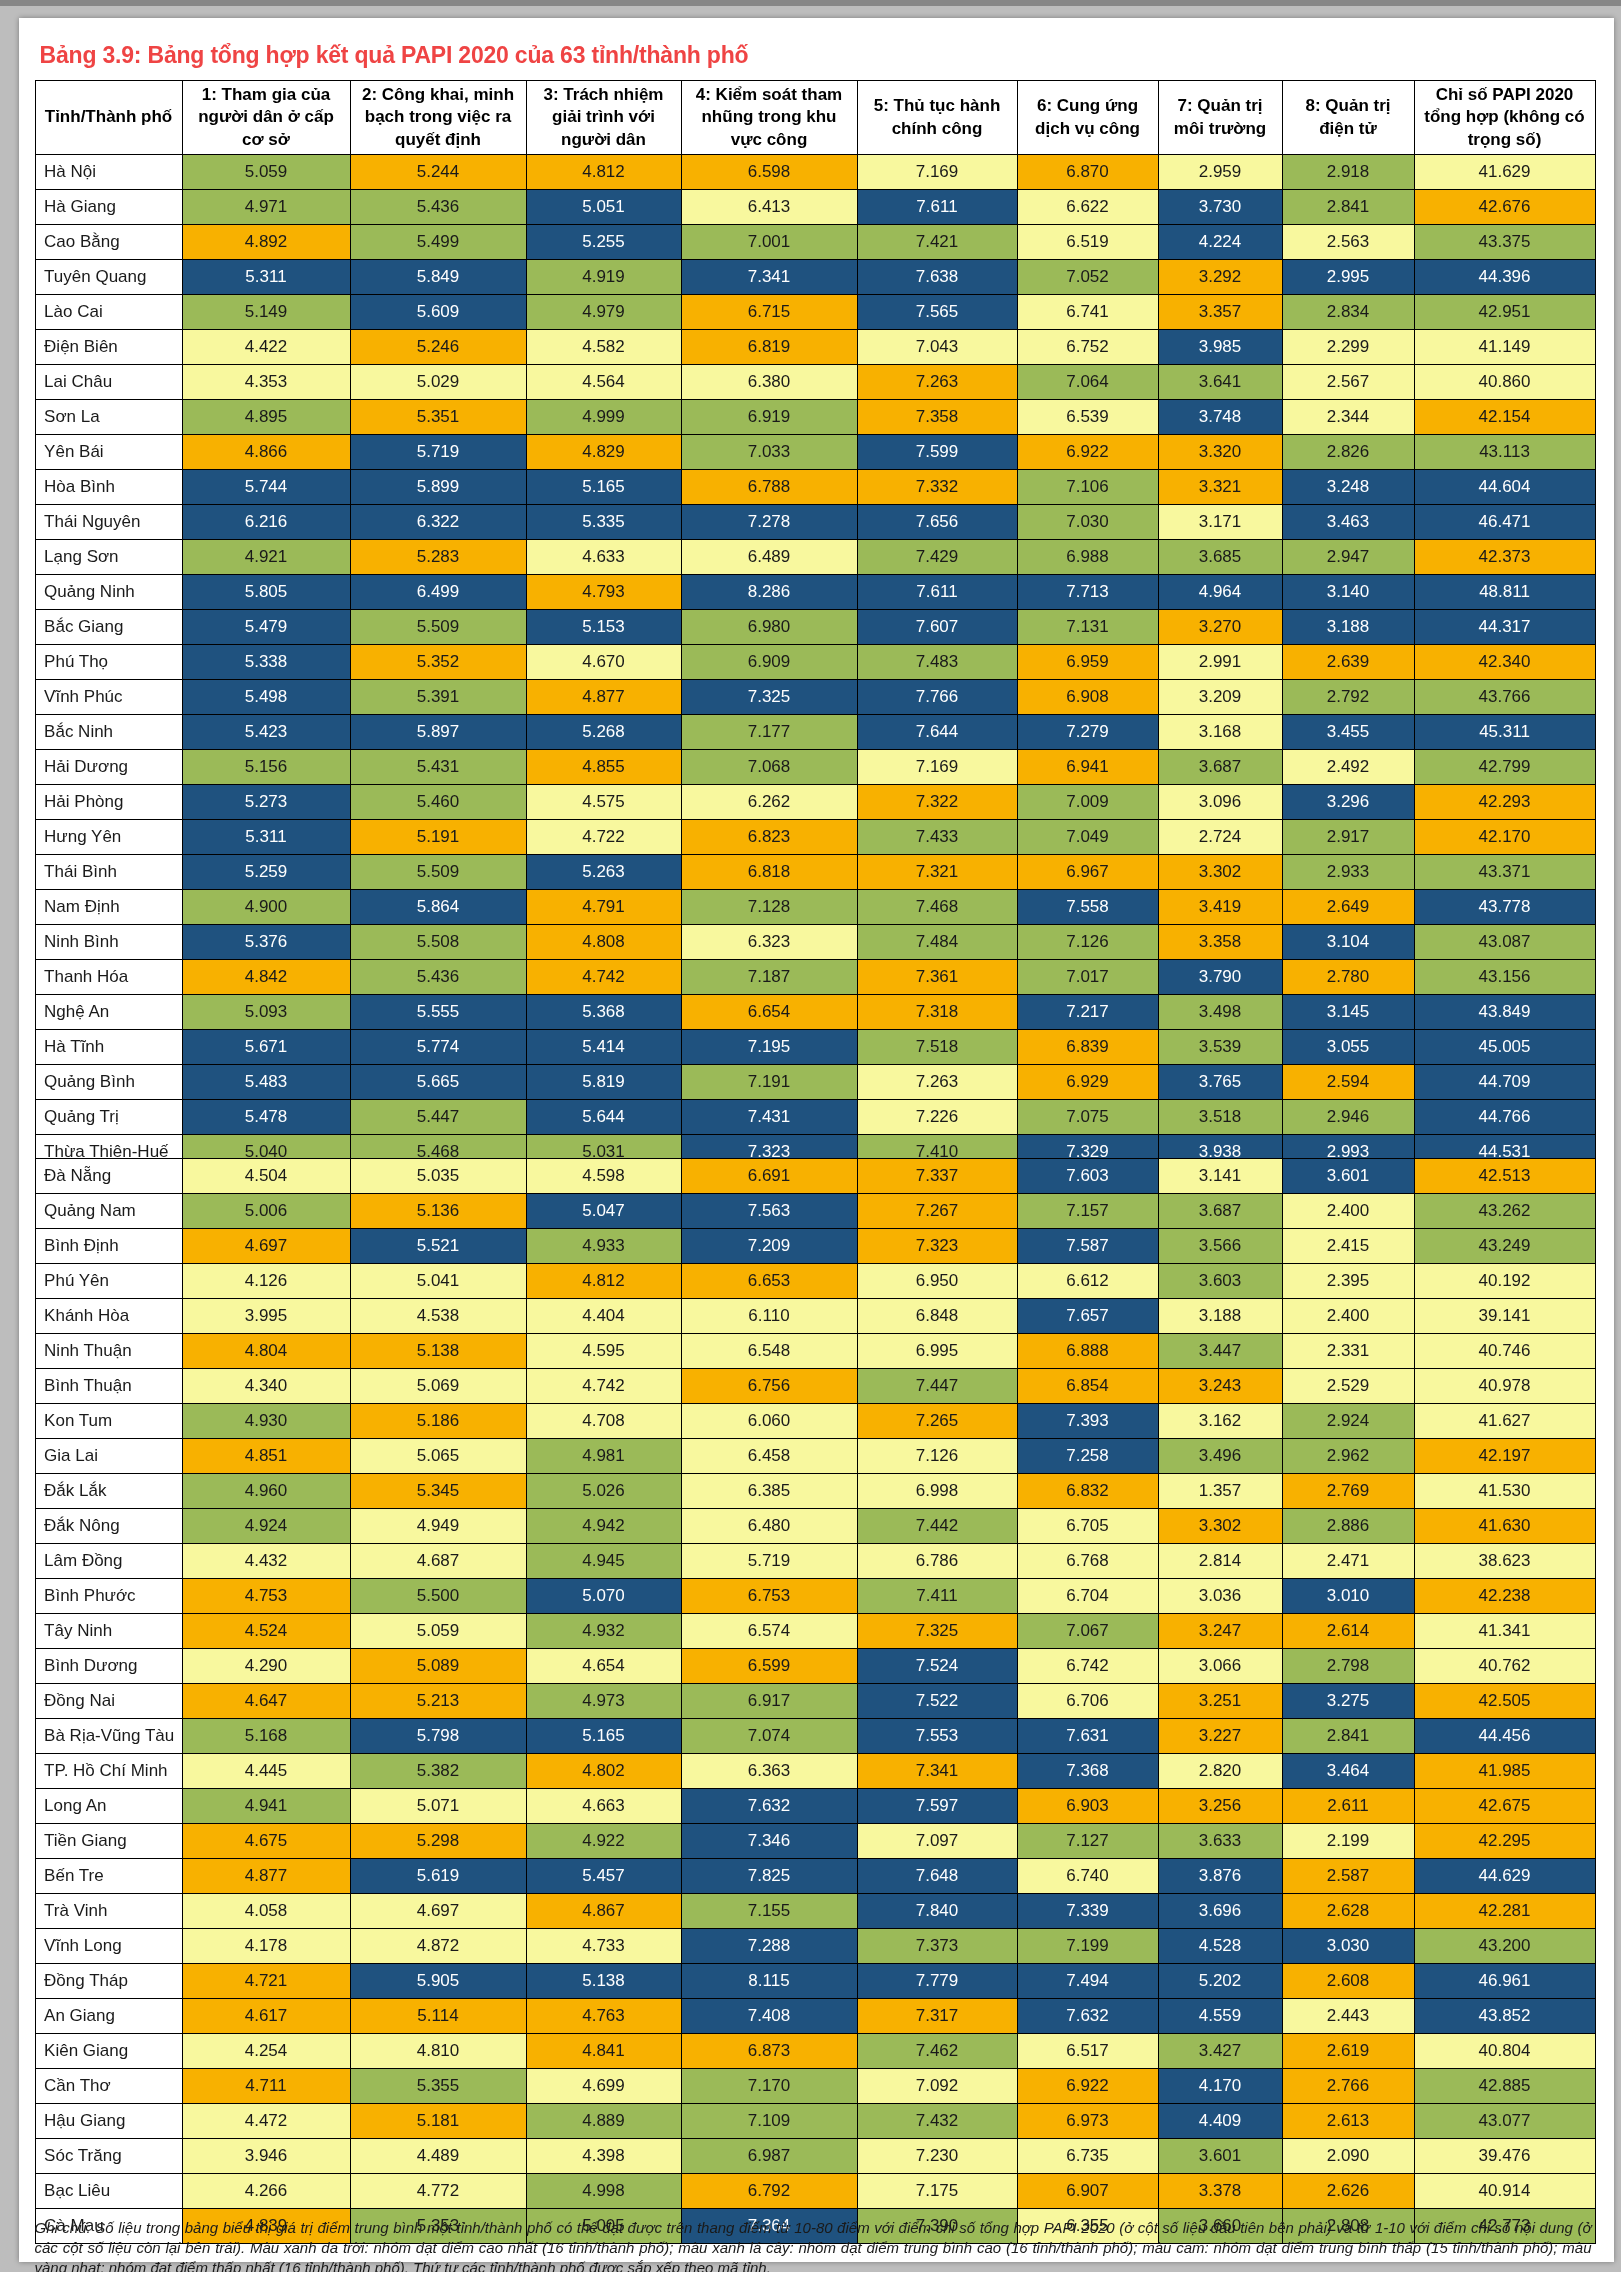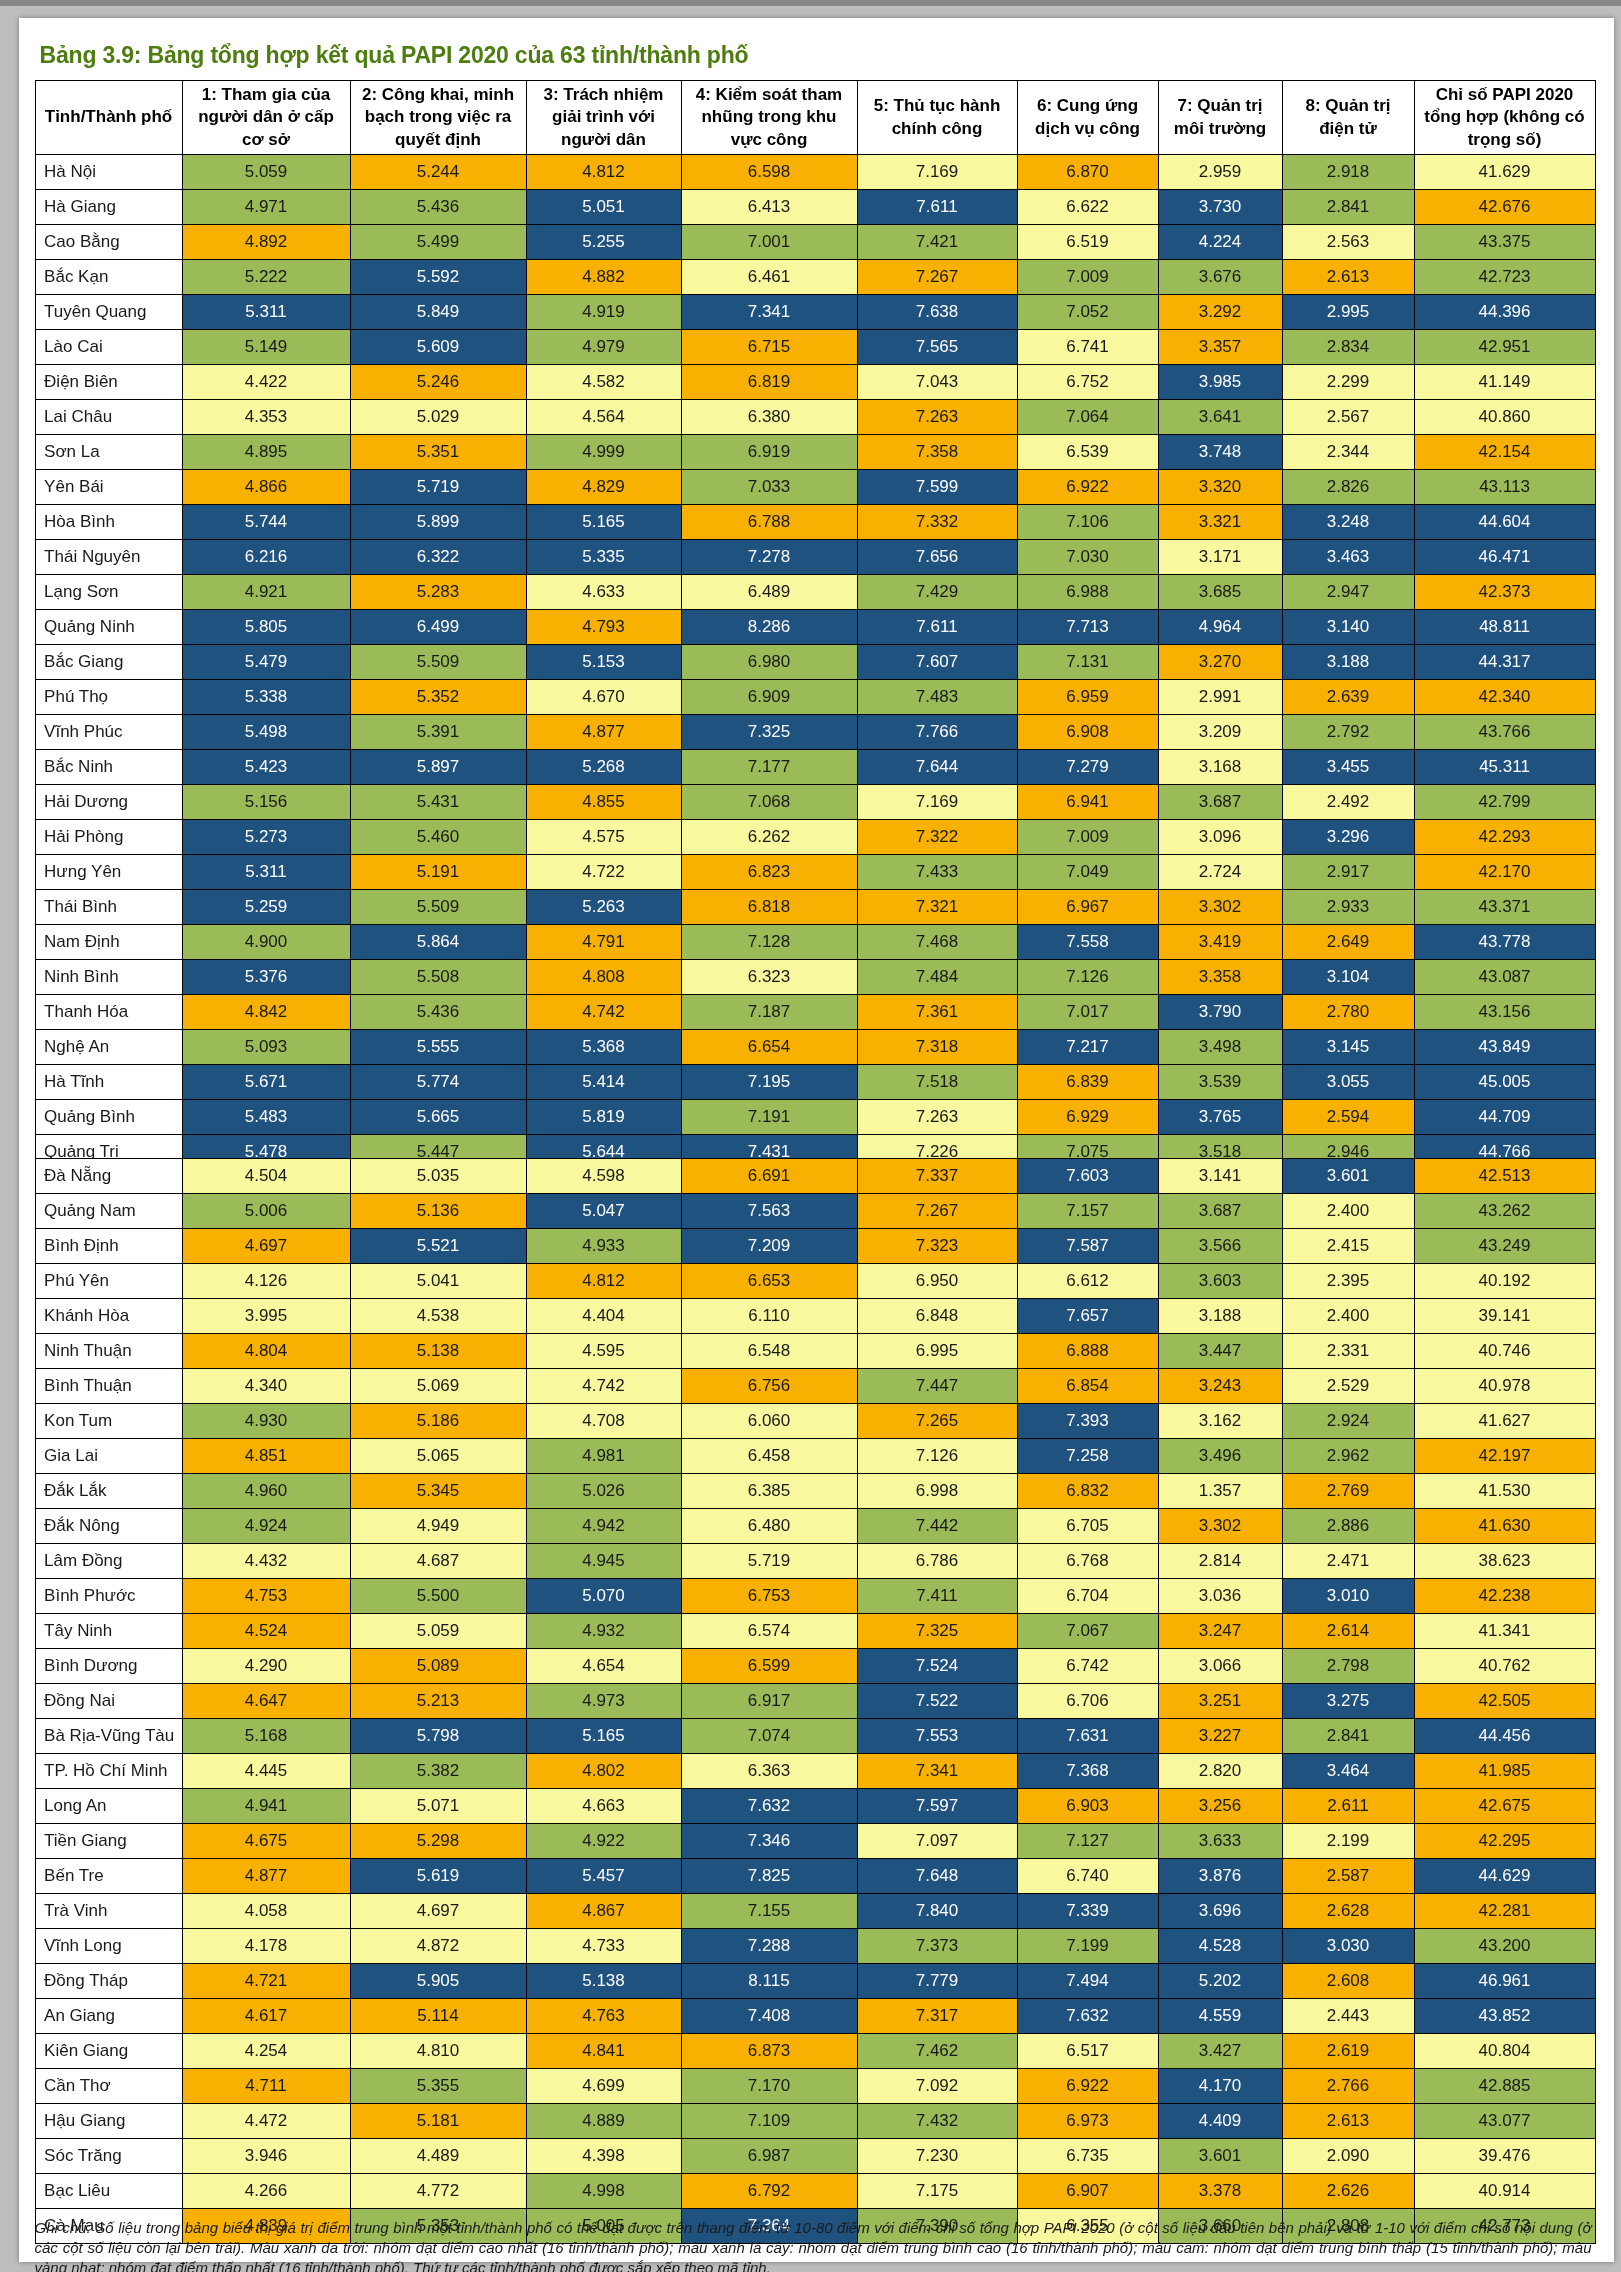--- a/index.html
+++ b/index.html
@@ -9,21 +9,21 @@
     font-family:"Liberation Sans", sans-serif;
     color:#111;
   }
   .top-shade{position:absolute;top:0;left:0;width:100%;height:6px;background:#878787;}
   .page{
     position:absolute;left:19px;top:18px;width:1595px;height:2244px;
     background:#ffffff;box-shadow:0 0 5.2px rgba(0,0,0,.35);
   }
   .title{
     position:absolute;left:20.6px;top:24px;width:1539px;
-    font-size:23px;font-weight:700;color:#4d7c0f;letter-spacing:-0.2px;
+    font-size:23px;font-weight:700;color:#ef4444;letter-spacing:-0.2px;
   }
   table.block{
     position:absolute;left:15.5px;width:1560px;
     border-collapse:collapse;table-layout:fixed;
     border:1.7px solid #000;background:#fff;
   }
   #block1{top:62px;border-bottom:2.6px solid #000;}
   #block2{top:1140px;border-top:1.7px solid #000;}
   th,td{border:0.9px solid #000;overflow:hidden;white-space:nowrap;}
   thead th{
@@ -113,32 +113,20 @@
           <td class="val g2">5.499</td>
           <td class="val g1">5.255</td>
           <td class="val g2">7.001</td>
           <td class="val g2">7.421</td>
           <td class="val g4">6.519</td>
           <td class="val g1">4.224</td>
           <td class="val g4">2.563</td>
           <td class="val g2">43.375</td>
         </tr>
         <tr>
-          <td class="prov">Bắc Kạn</td>
-          <td class="val g2">5.222</td>
-          <td class="val g1">5.592</td>
-          <td class="val g3">4.882</td>
-          <td class="val g4">6.461</td>
-          <td class="val g3">7.267</td>
-          <td class="val g2">7.009</td>
-          <td class="val g2">3.676</td>
-          <td class="val g3">2.613</td>
-          <td class="val g2">42.723</td>
-        </tr>
-        <tr>
           <td class="prov">Tuyên Quang</td>
           <td class="val g1">5.311</td>
           <td class="val g1">5.849</td>
           <td class="val g2">4.919</td>
           <td class="val g1">7.341</td>
           <td class="val g1">7.638</td>
           <td class="val g2">7.052</td>
           <td class="val g3">3.292</td>
           <td class="val g1">2.995</td>
           <td class="val g1">44.396</td>

